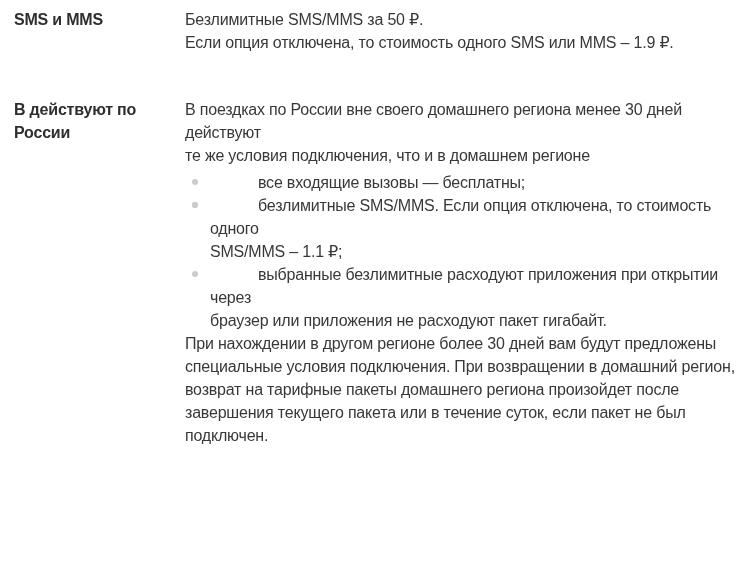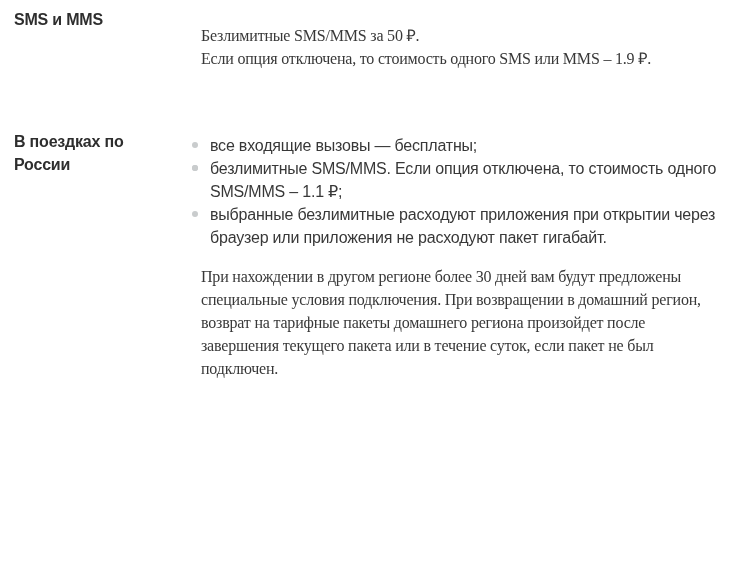--- a/index.html
+++ b/index.html
@@ -32,23 +32,22 @@
   }
   .label {
     font-weight: 700;
     color: #2e2e2e;
     padding-right: 4px;
   }
   .content {
     max-width: 552px;
   }
   .content p {
-    margin: 16px;
+    margin: 0;
     white-space: pre-line;
-    font-family: Liberation Serif, serif;
   }
   .para + .para {
     margin-top: 26px;
   }
   ul.bullets {
     list-style: none;
     margin: 4px 0 0 0;
     padding: 0;
   }
   ul.bullets li {
@@ -59,41 +58,44 @@
     position: absolute;
     left: 7px;
     top: 8px;
     width: 6px;
     height: 6px;
     border-radius: 50%;
     background: #c9cccd;
   }
   .btext {
     white-space: pre-line;
+    margin-left: 48px;
   }
   .outro {
     margin-top: 18px;
   }
 </style>
 </head>
 <body>
 
 <div class="page">
 
   <section class="row">
     <div class="label">SMS и MMS</div>
     <div class="content">
       <p class="para">Безлимитные SMS/MMS за 50 ₽.
 Если опция отключена, то стоимость одного SMS или MMS – 1.9 ₽.</p>
     </div>
   </section>
 
   <section class="row row-travel">
-    <div class="label">В поездках по России</div>
+    <div class="label">В действуют по России</div>
     <div class="content">
+      <p class="intro">В поездках по России вне своего домашнего региона менее 30 дней действуют
+те же условия подключения, что и в домашнем регионе</p>
       <ul class="bullets">
         <li>
           <span class="dot"></span>
           <span class="btext">все входящие вызовы — бесплатны;</span>
         </li>
         <li>
           <span class="dot"></span>
         </li>
         <li>
           <span class="dot"></span>

